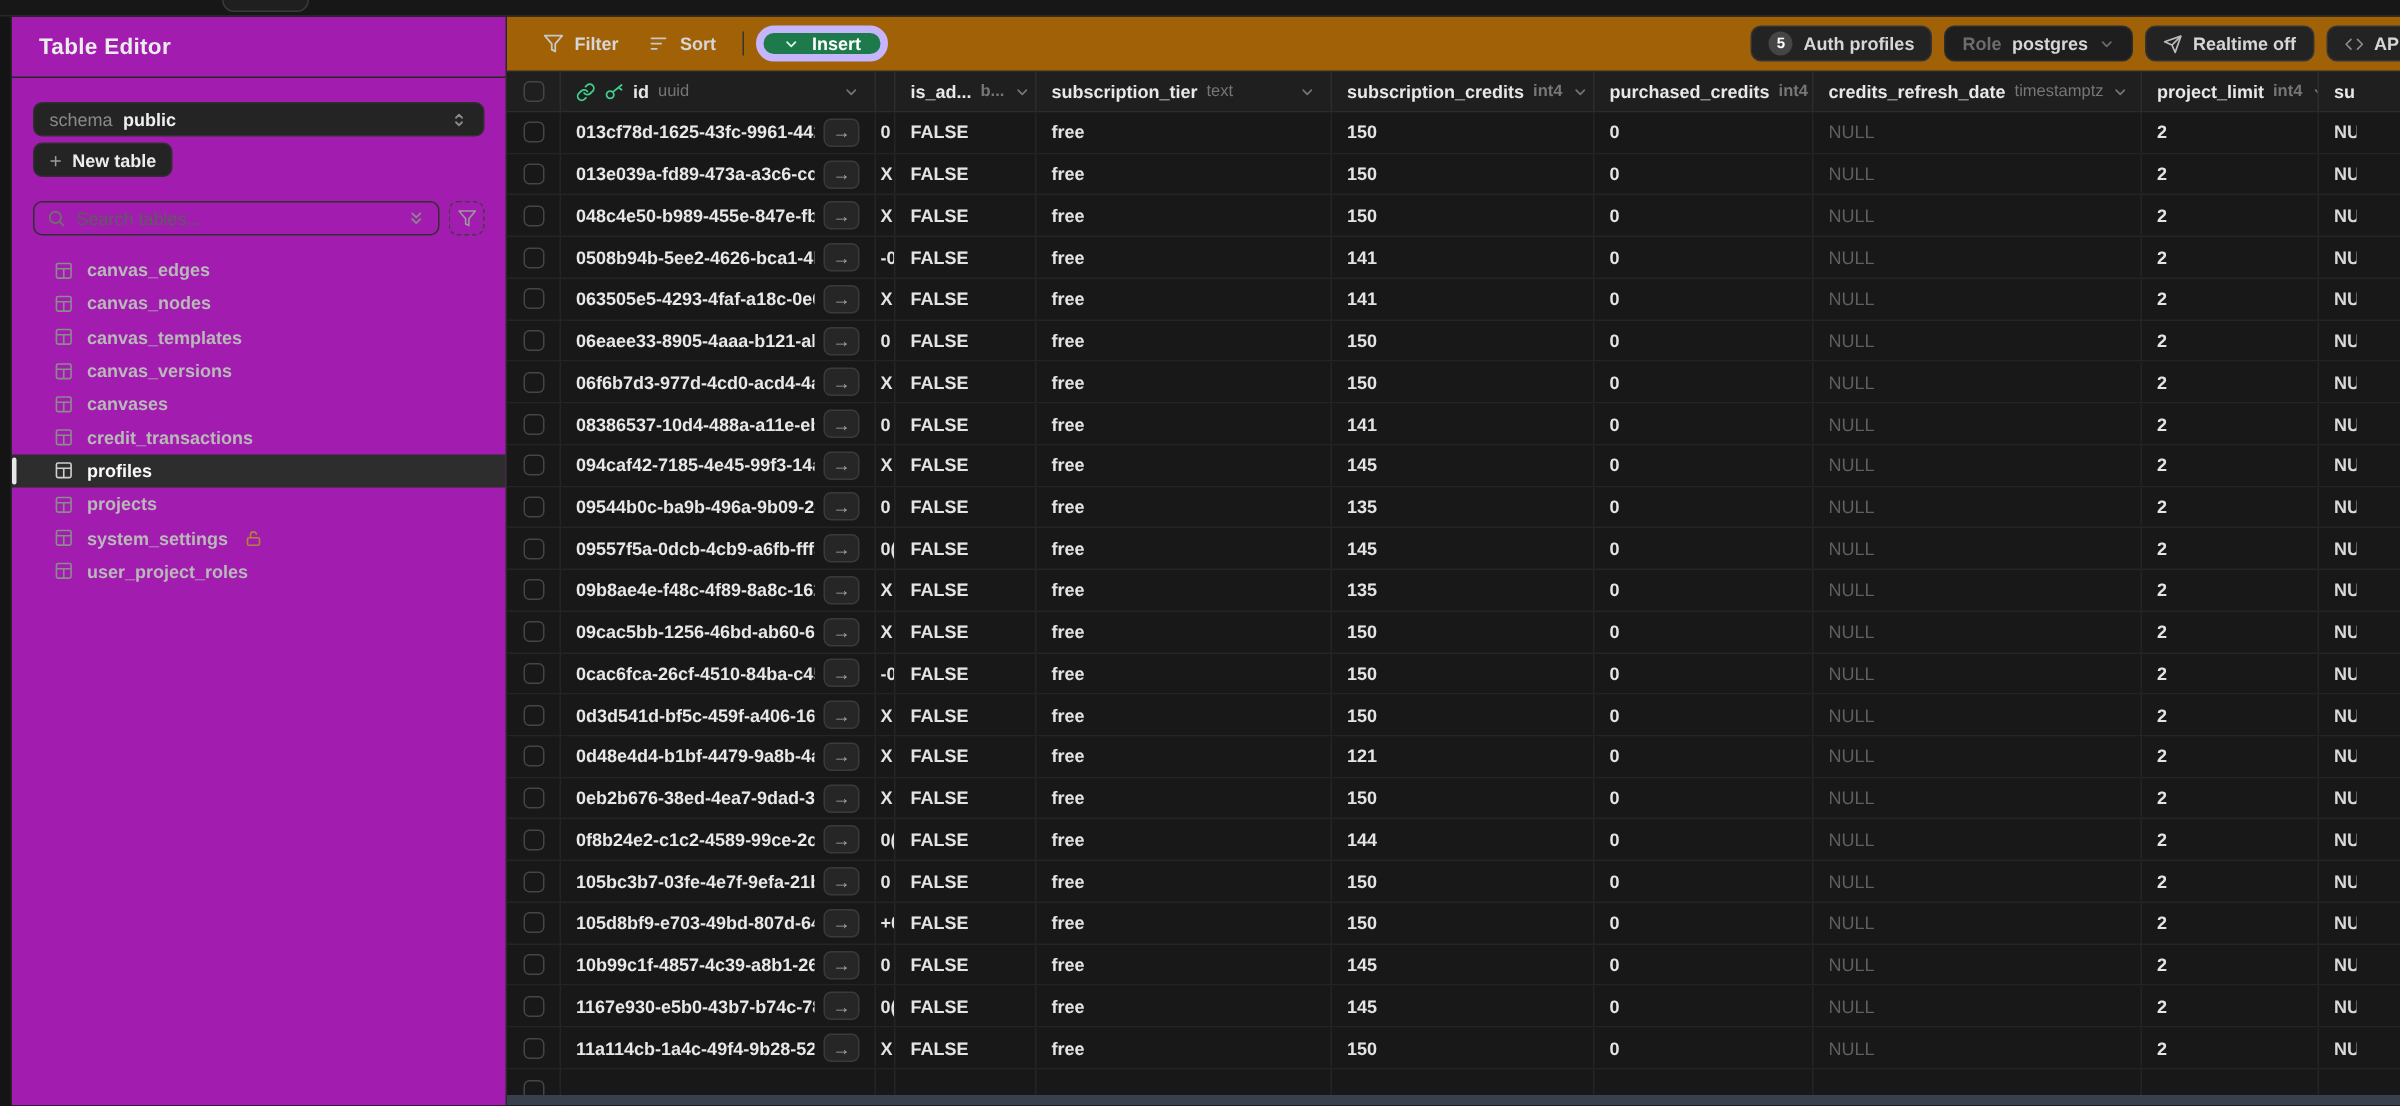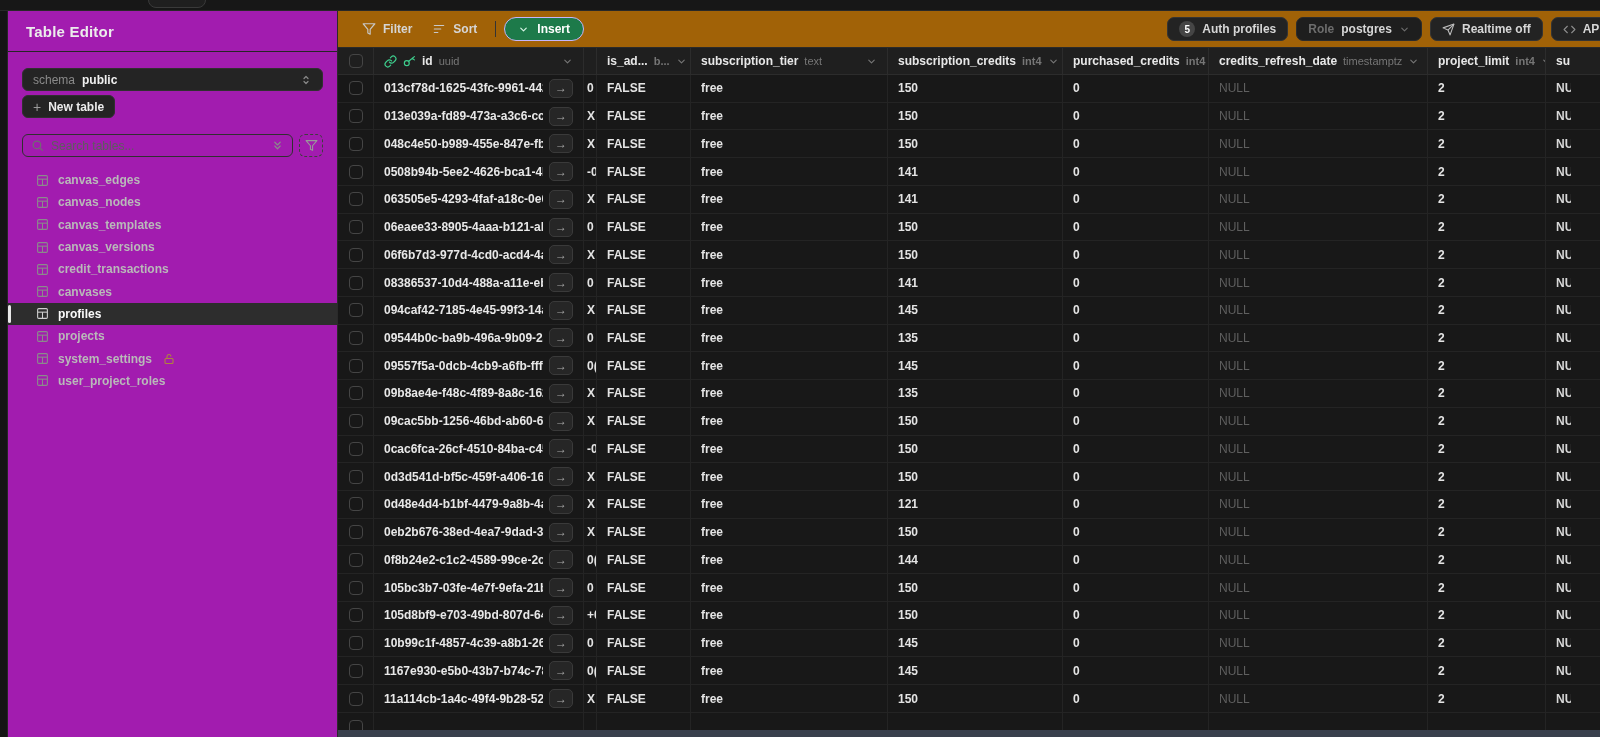--- a/index.html
+++ b/index.html
@@ -58,21 +58,21 @@
 
   
   .main { flex:1; min-width:0; display:flex; flex-direction:column; background:#181818; position:relative; overflow:hidden; }
 
   .toolbar { height:37px; flex:0 0 auto; display:flex; align-items:center;
     background:#a16207; border-bottom:1px solid #2a2a2a; padding:0 0 0 14px; overflow:hidden; }
   .tb-btn { display:flex; align-items:center; gap:7px; font-size:12px; font-weight:700;
     color:#d6d6d6; padding:0 10px; height:26px; border-radius:6px; cursor:pointer; background:transparent; border:0; font-family:inherit; }
   .tb-divider { width:1px; height:16px; background:#343434; margin:0 8px; }
   .insert-btn { display:flex; align-items:center; gap:8px; height:24px; padding:0 13px;
-    background:#1d7a4a; border:1px solid #c4b5fd; border-radius:13px; color:#fff;
+    background:#1d7a4a; border:5px solid #c4b5fd; border-radius:13px; color:#fff;
     font-size:12px; font-weight:700; cursor:pointer; font-family:inherit; }
   .tb-right { margin-left:auto; display:flex; align-items:center; gap:8px; padding-right:0; }
   .pill { display:flex; align-items:center; gap:7px; height:24px; padding:0 11px;
     background:#232323; border:1px solid #343434; border-radius:7px; font-size:12px;
     font-weight:700; color:#d6d6d6; cursor:pointer; white-space:nowrap; font-family:inherit; }
   .pill.dim { background:#1e1e1e; border-color:#2c2c2c; }
   .pill .dimtext { color:#6d6d6d; font-weight:600; }
   .count-badge { width:16px; height:16px; border-radius:50%; background:#454545; color:#fff;
     font-size:10px; font-weight:700; display:flex; align-items:center; justify-content:center; }
   .pill.api { margin-right:-34px; }
@@ -206,31 +206,31 @@
     <span class="tname">canvas_versions</span>
 
   </div>
             <div class="titem">
     <span class="indicator"></span>
     <svg class="ticon" width="13" height="13" viewBox="0 0 24 24" fill="none" stroke="currentColor" stroke-width="2">
                 <rect x="3" y="3" width="18" height="18" rx="2"></rect>
                 <line x1="3" y1="9.5" x2="21" y2="9.5"></line>
                 <line x1="12" y1="9.5" x2="12" y2="21"></line>
               </svg>
-    <span class="tname">credit_transactions</span>
+    <span class="tname">canvases</span>
 
   </div>
             <div class="titem">
     <span class="indicator"></span>
     <svg class="ticon" width="13" height="13" viewBox="0 0 24 24" fill="none" stroke="currentColor" stroke-width="2">
                 <rect x="3" y="3" width="18" height="18" rx="2"></rect>
                 <line x1="3" y1="9.5" x2="21" y2="9.5"></line>
                 <line x1="12" y1="9.5" x2="12" y2="21"></line>
               </svg>
-    <span class="tname">canvases</span>
+    <span class="tname">credit_transactions</span>
 
   </div>
             <div class="titem selected">
     <span class="indicator"></span>
     <svg class="ticon" width="13" height="13" viewBox="0 0 24 24" fill="none" stroke="currentColor" stroke-width="2">
                 <rect x="3" y="3" width="18" height="18" rx="2"></rect>
                 <line x1="3" y1="9.5" x2="21" y2="9.5"></line>
                 <line x1="12" y1="9.5" x2="12" y2="21"></line>
               </svg>
     <span class="tname">profiles</span>

